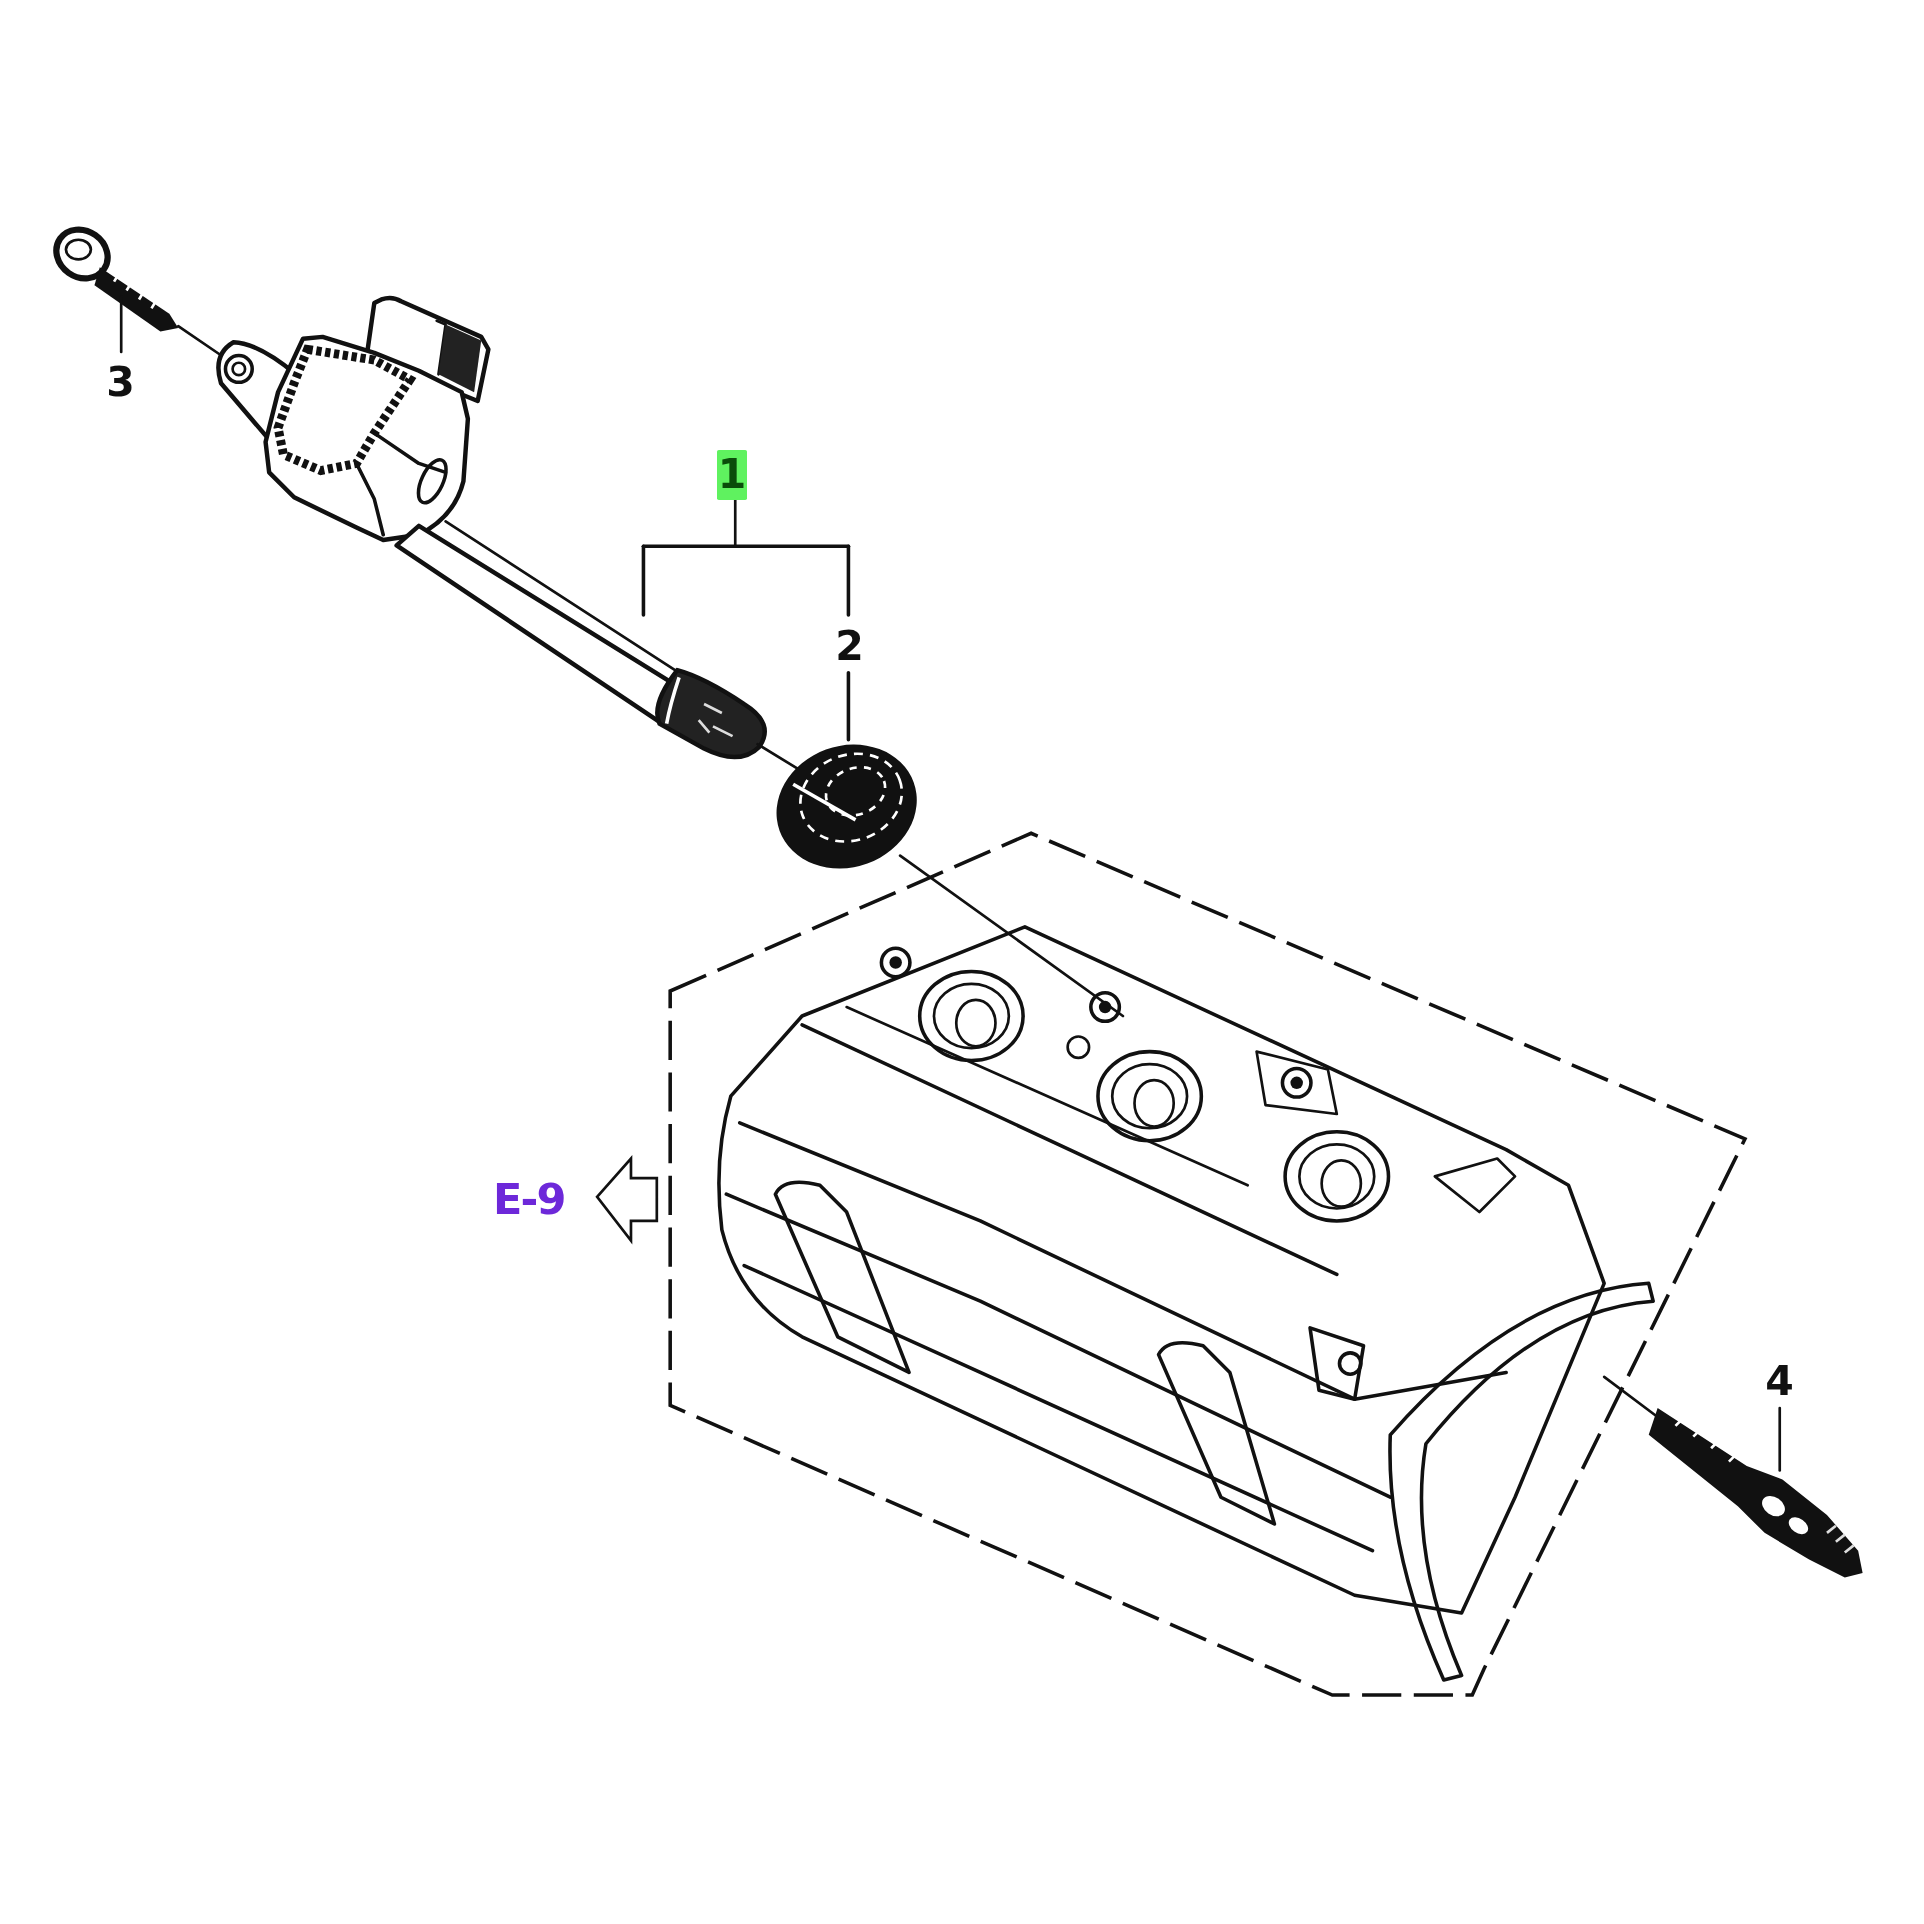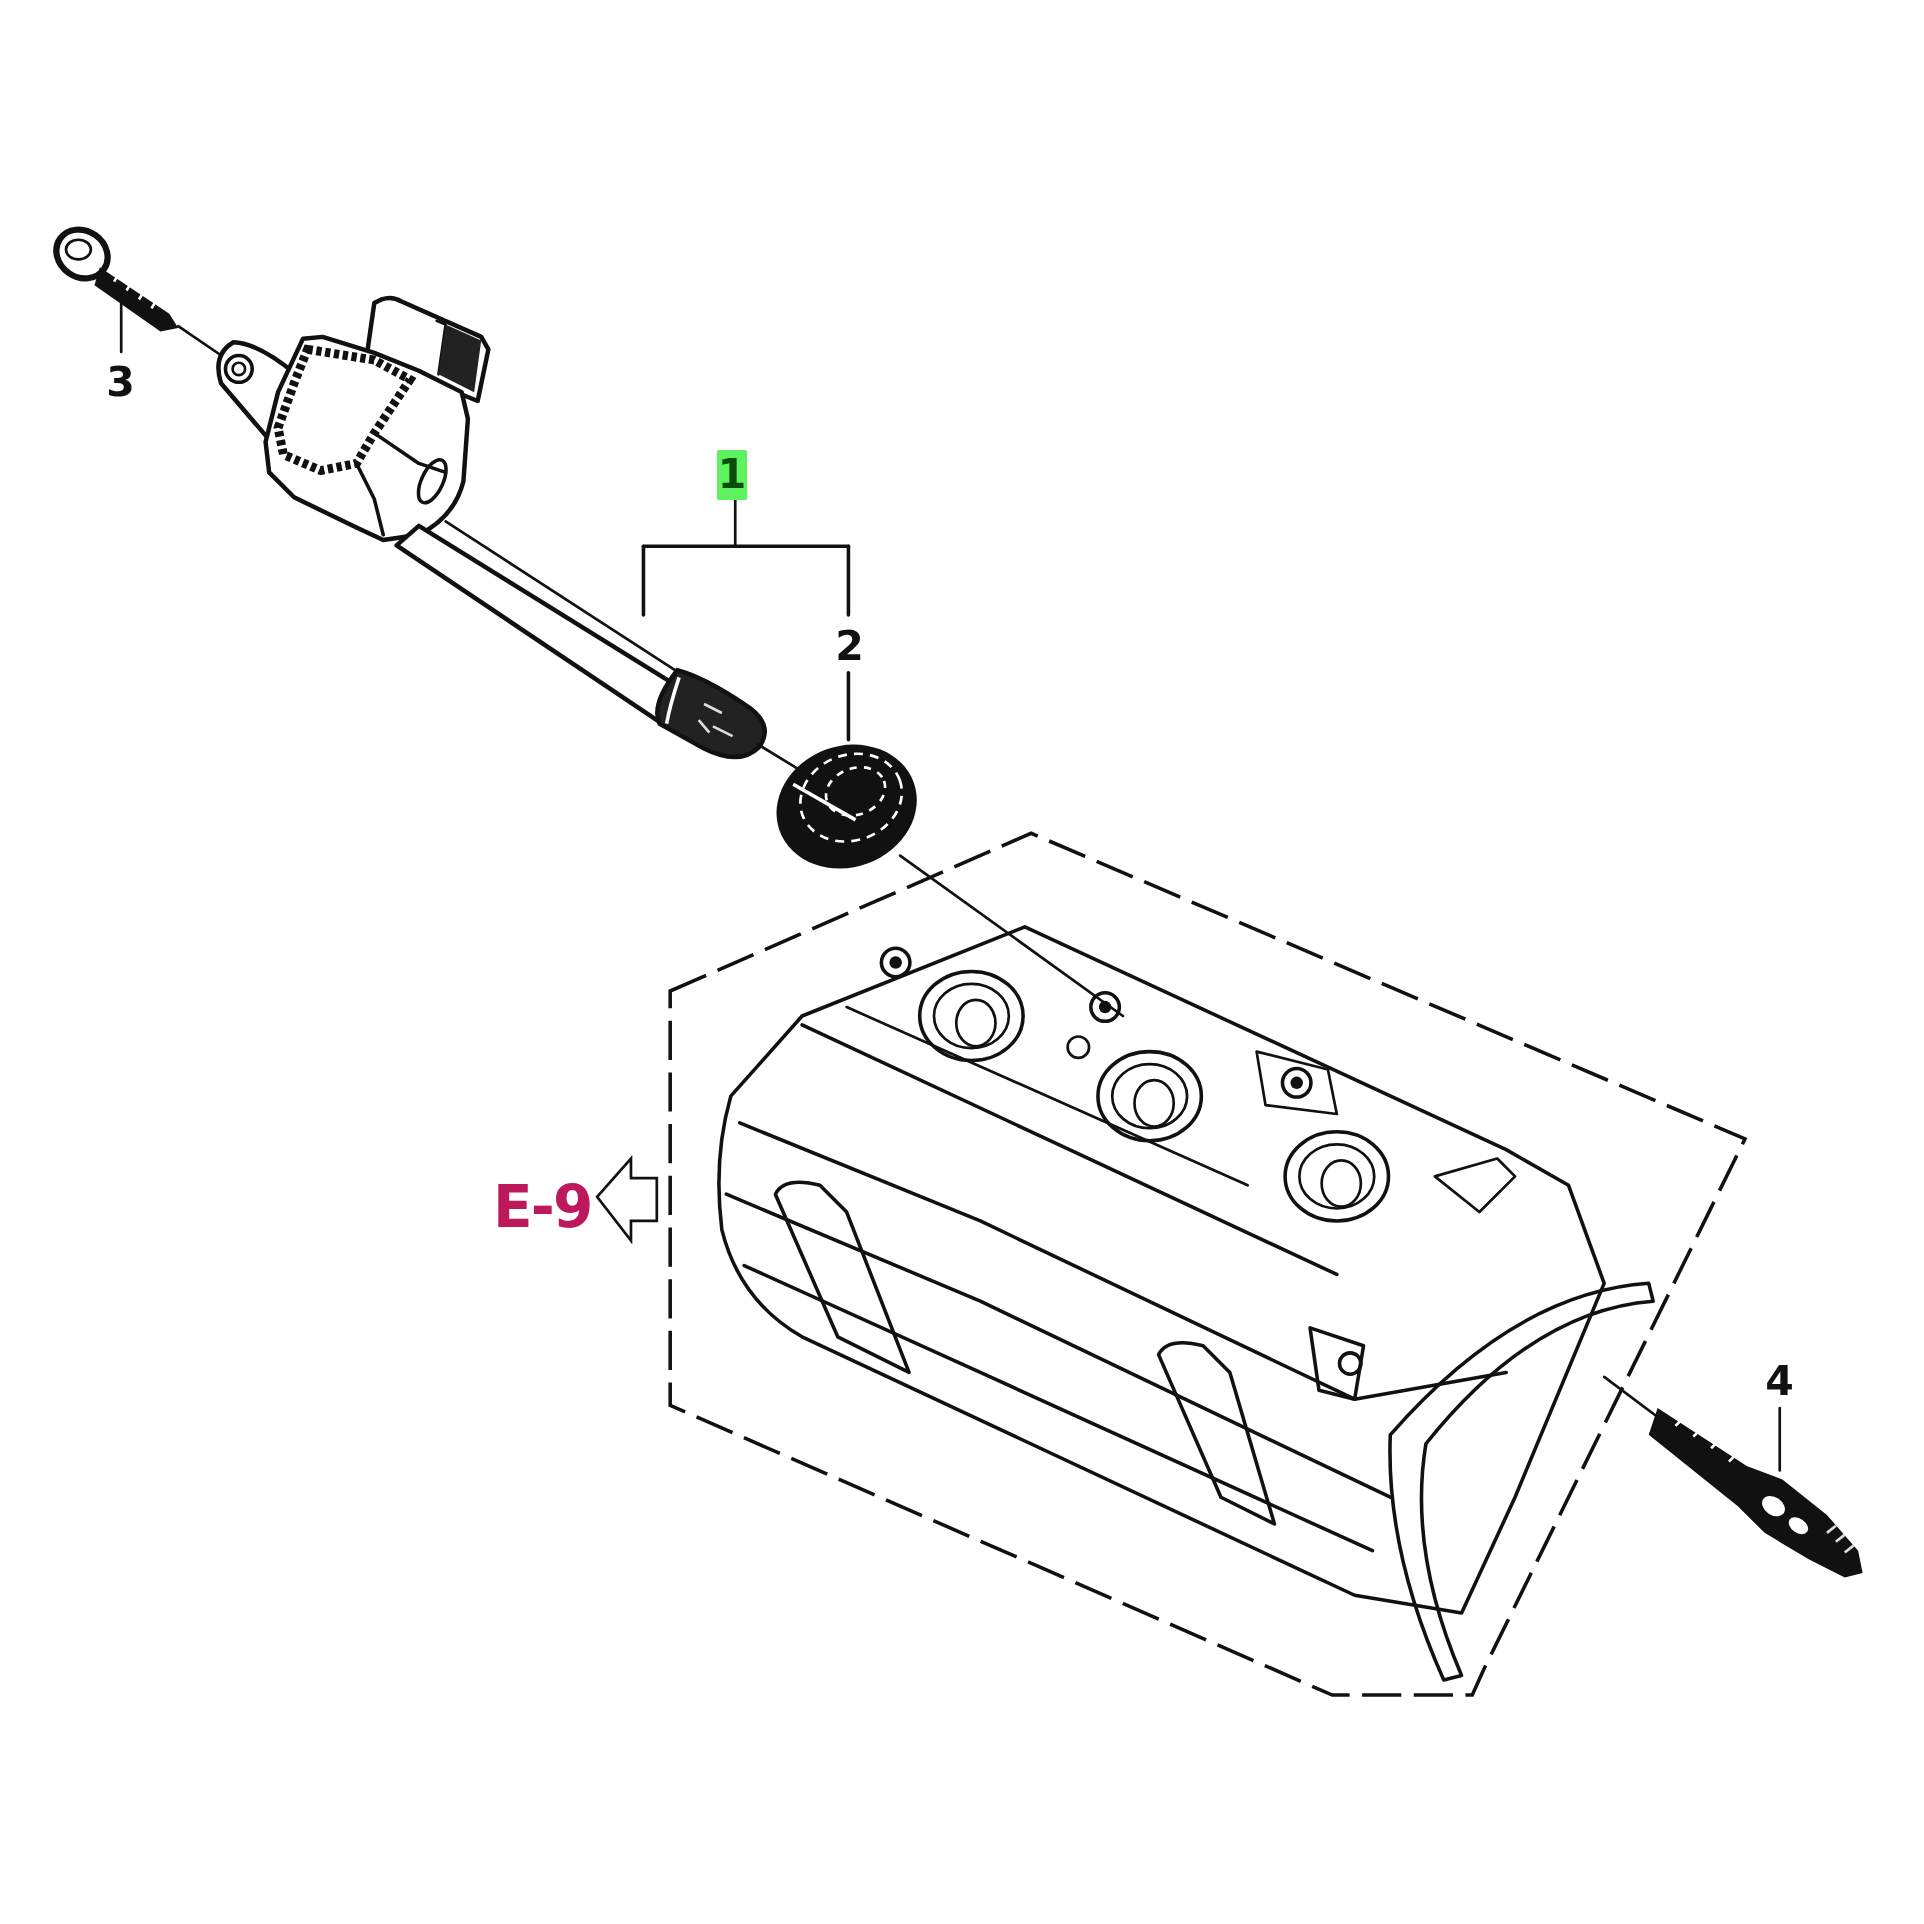--- a/index.html
+++ b/index.html
@@ -18,22 +18,22 @@
     color: #111;
     line-height: 1;
     text-align: center;
     width: 39px;
   }
   .callout.hl { background: #5ff25f; color: #0a4d0a; border-radius: 1.8px; width: 30px; padding: 3.6px 0 5.3px 0; }
   .ref-label {
     position: absolute;
     font-family: "DejaVu Sans", sans-serif;
     font-weight: 900;
-    font-size: 58px;
-    color: #be185d;
+    font-size: 43px;
+    color: #6d28d9;
     letter-spacing: -1.8px;
     line-height: 1;
   }
 </style>
 </head>
 <body>
 
 <svg id="diagram" viewBox="0 0 2160 2160" xmlns="http://www.w3.org/2000/svg">
 
   <g>

